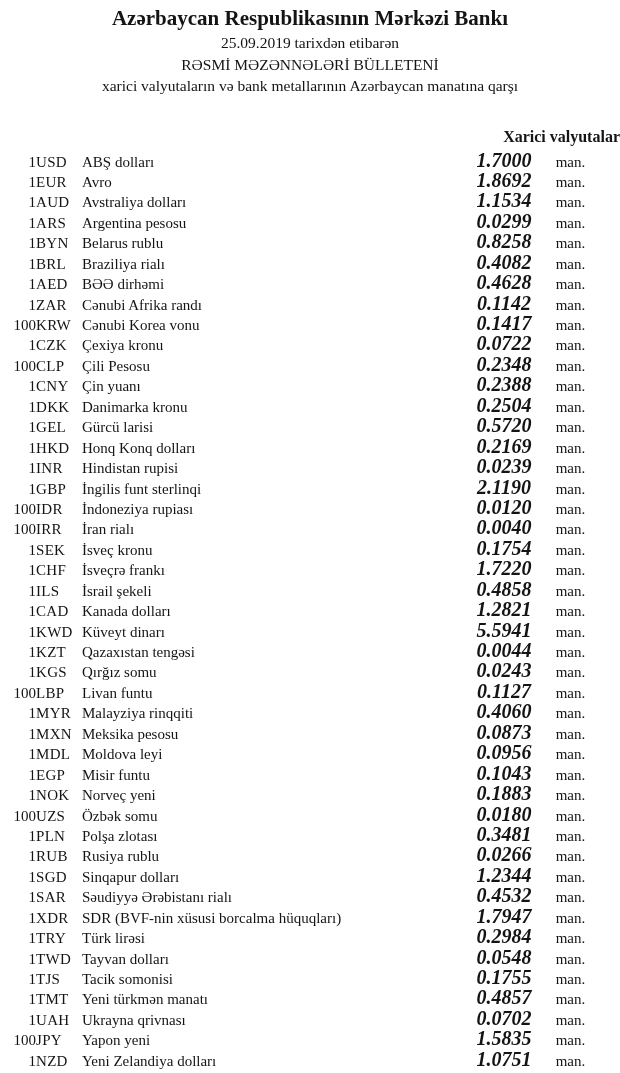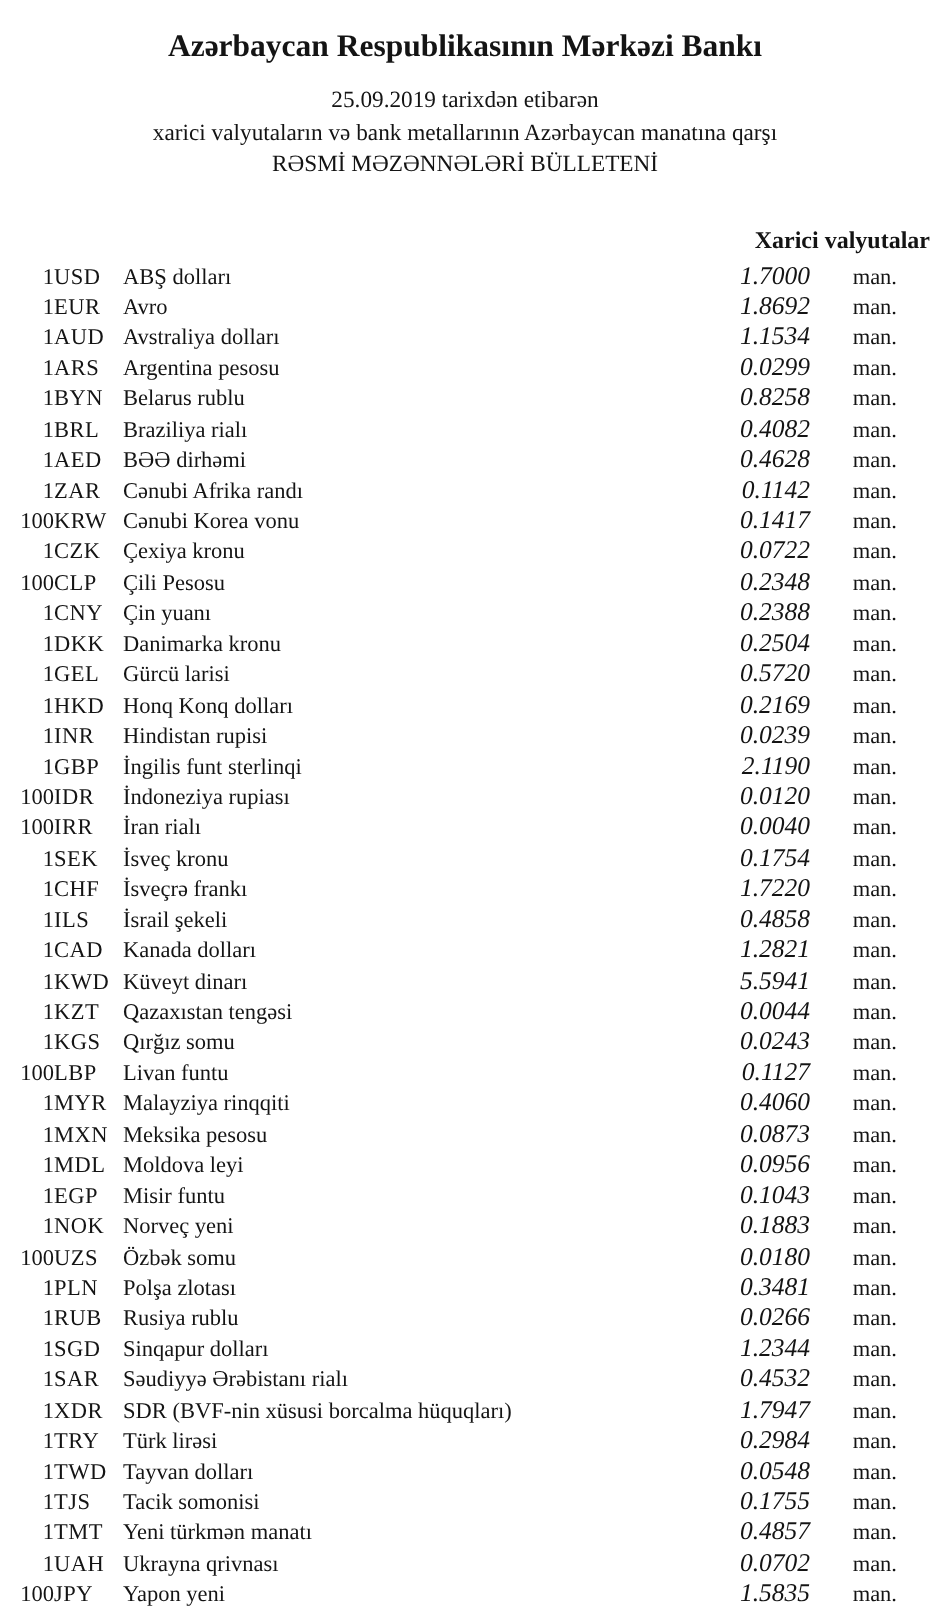--- a/index.html
+++ b/index.html
@@ -17,21 +17,21 @@
     box-sizing: border-box;
   }
   header {
     text-align: center;
     padding-top: 5px;
   }
   .bank-title {
     font-size: 21px;
     font-weight: bold;
     line-height: 27px;
-    margin: 12px;
+    margin: 0;
   }
   .sub-line {
     font-size: 15.5px;
     font-weight: normal;
     line-height: 21.5px;
   }
   .section-title {
     text-align: right;
     font-size: 16px;
     font-weight: bold;
@@ -55,40 +55,40 @@
     text-align: right;
   }
   .code {
     letter-spacing: 0.3px;
   }
   .name {
     padding-left: 6px;
     text-align: left;
   }
   .rate {
-    text-align: right;
-    font-weight: normal;
+    text-align: center;
+    font-weight: bold;
     font-style: italic;
-    font-size: 17px;
+    font-size: 20px;
   }
   .unit {
-    text-align: right;
+    text-align: center;
     padding-left: 3px;
   }
 </style>
 </head>
 <body>
 
 <div class="page">
 
   <header>
     <h1 class="bank-title">Azərbaycan Respublikasının Mərkəzi Bankı</h1>
     <div class="sub-line">25.09.2019 tarixdən etibarən</div>
+    <div class="sub-line">RƏSMİ MƏZƏNNƏLƏRİ BÜLLETENİ</div>
     <div class="sub-line">xarici valyutaların və bank metallarının Azərbaycan manatına qarşı</div>
-    <div class="sub-line">RƏSMİ MƏZƏNNƏLƏRİ BÜLLETENİ</div>
   </header>
 
   <h2 class="section-title">Xarici valyutalar</h2>
 
   <main class="rates" id="rates">
       <div class="row">
     <span class="nominal">1</span>
     <span class="code">USD</span>
     <span class="name">ABŞ dolları</span>
     <span class="rate">1.7000</span>

